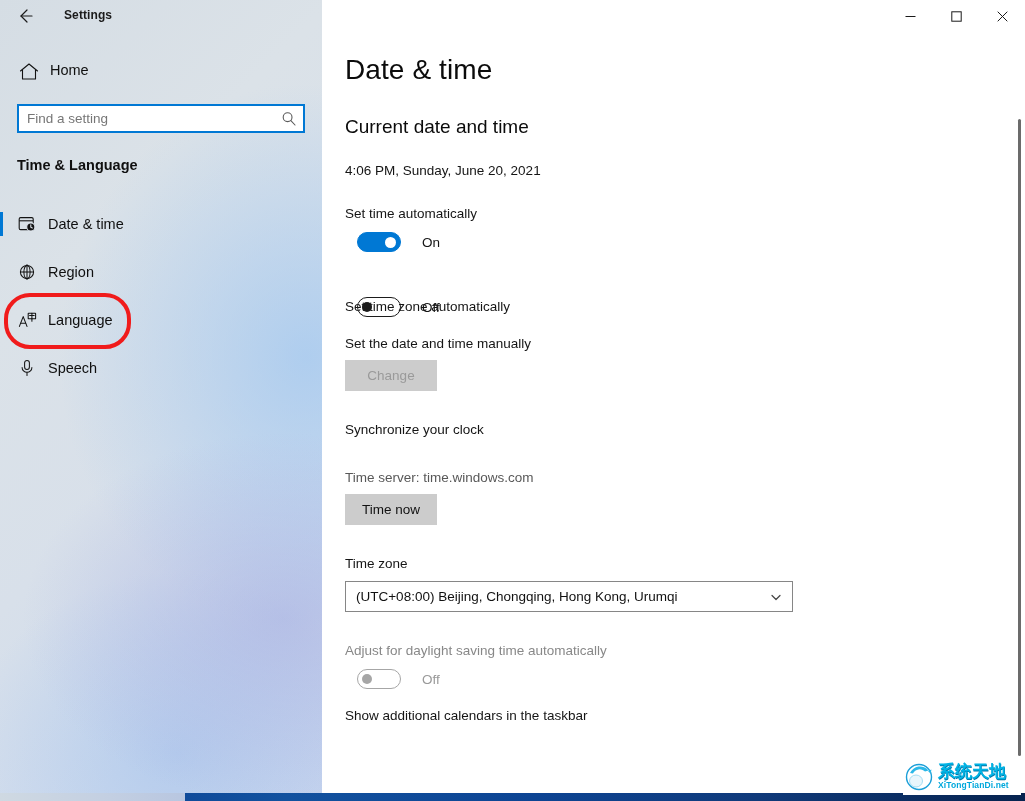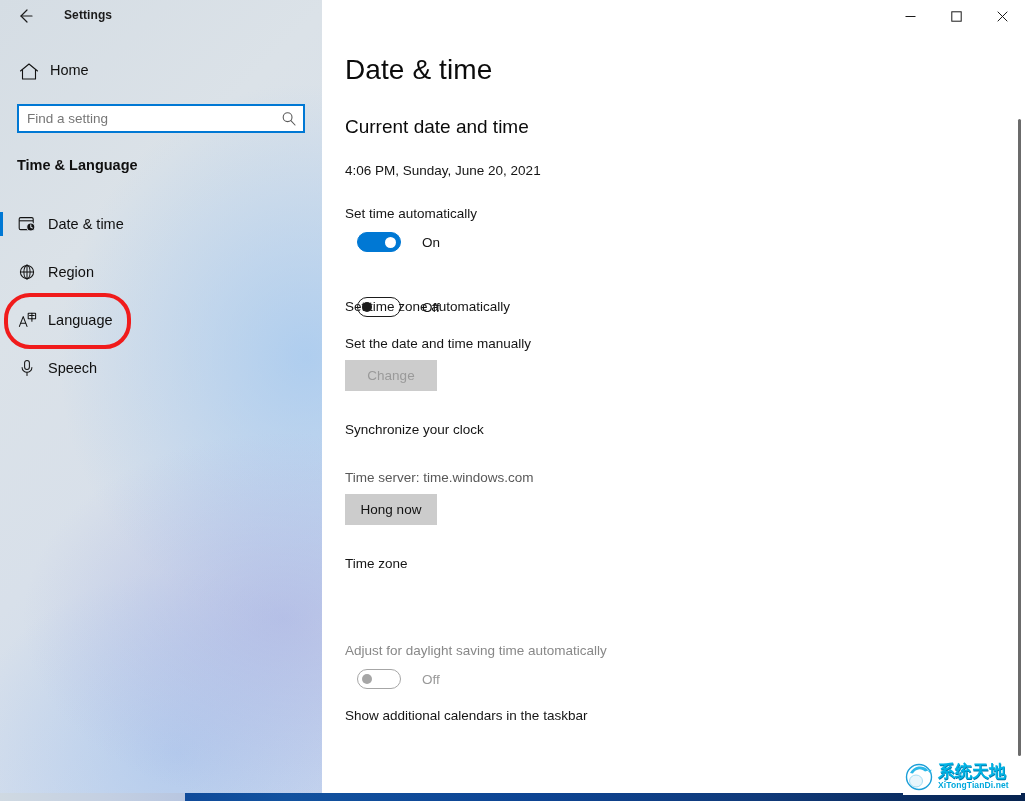--- a/index.html
+++ b/index.html
@@ -468,23 +468,31 @@
           <span class="knob"></span>
         </div>
       <span class="toggle-state">Off</span>
     </div>
 
     <div class="lbl" style="top:336px">Set the date and time manually</div>
     <button class="btn disabled" style="top:360px">Change</button>
 
     <div class="lbl" style="top:422px">Synchronize your clock</div>
     <div class="sub" style="top:468px">Time server: time.windows.com</div>
-    <button class="btn" style="top:494px">Hong now</button>
+    <button class="btn" style="top:494px">Time now</button>
 
     <div class="lbl" style="top:556px">Time zone</div>
+    <div class="combo" style="top:581px; width:448px">
+      <span class="combo-text">(UTC+08:00) Beijing, Chongqing, Hong Kong, Urumqi</span>
+      <span class="combo-chevron">
+        <svg width="14" height="14" viewBox="0 0 14 14" fill="none" stroke="currentColor" stroke-width="1.2">
+            <path d="M3 5.5 L7 9.5 L11 5.5" stroke-linecap="round" stroke-linejoin="round"></path>
+          </svg>
+      </span>
+    </div>
 
     <div class="lbl muted" style="top:643px">Adjust for daylight saving time automatically</div>
     <div class="toggle-row" style="top:669px">
       <div class="switch off disabled">
           <span class="knob"></span>
         </div>
       <span class="toggle-state muted">Off</span>
     </div>
 
     <div class="lbl" style="top:708px">Show additional calendars in the taskbar</div>

